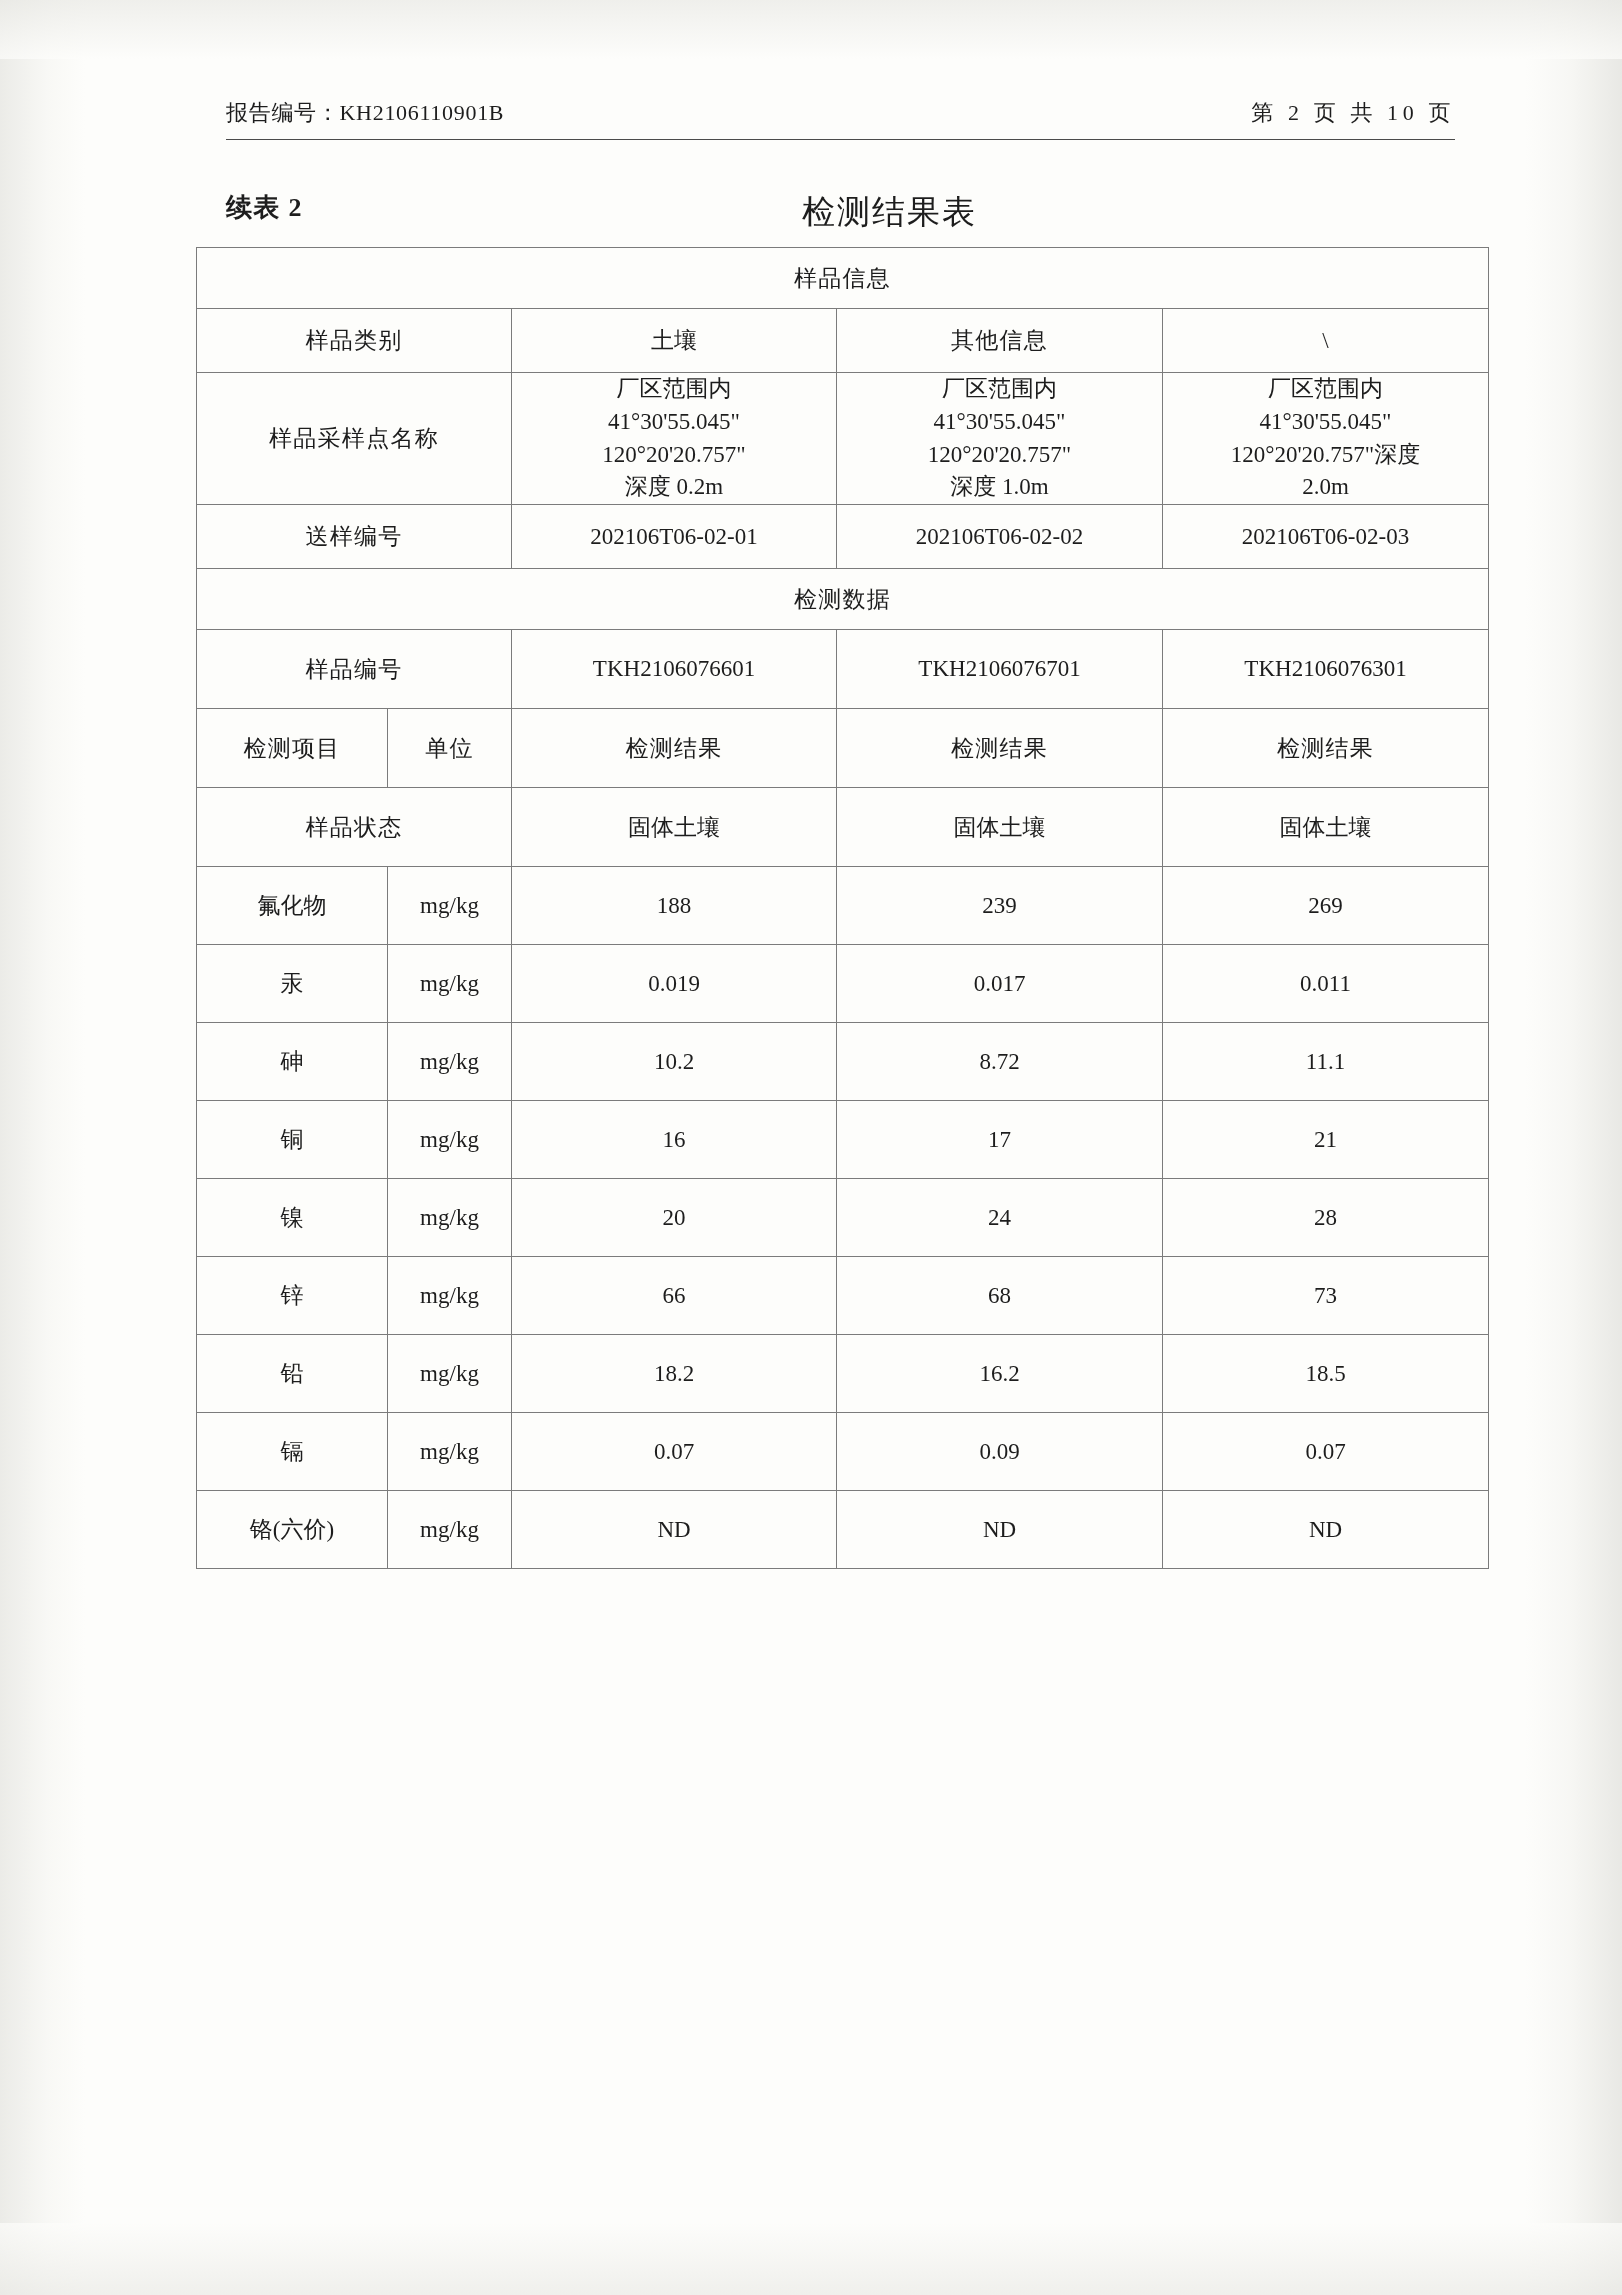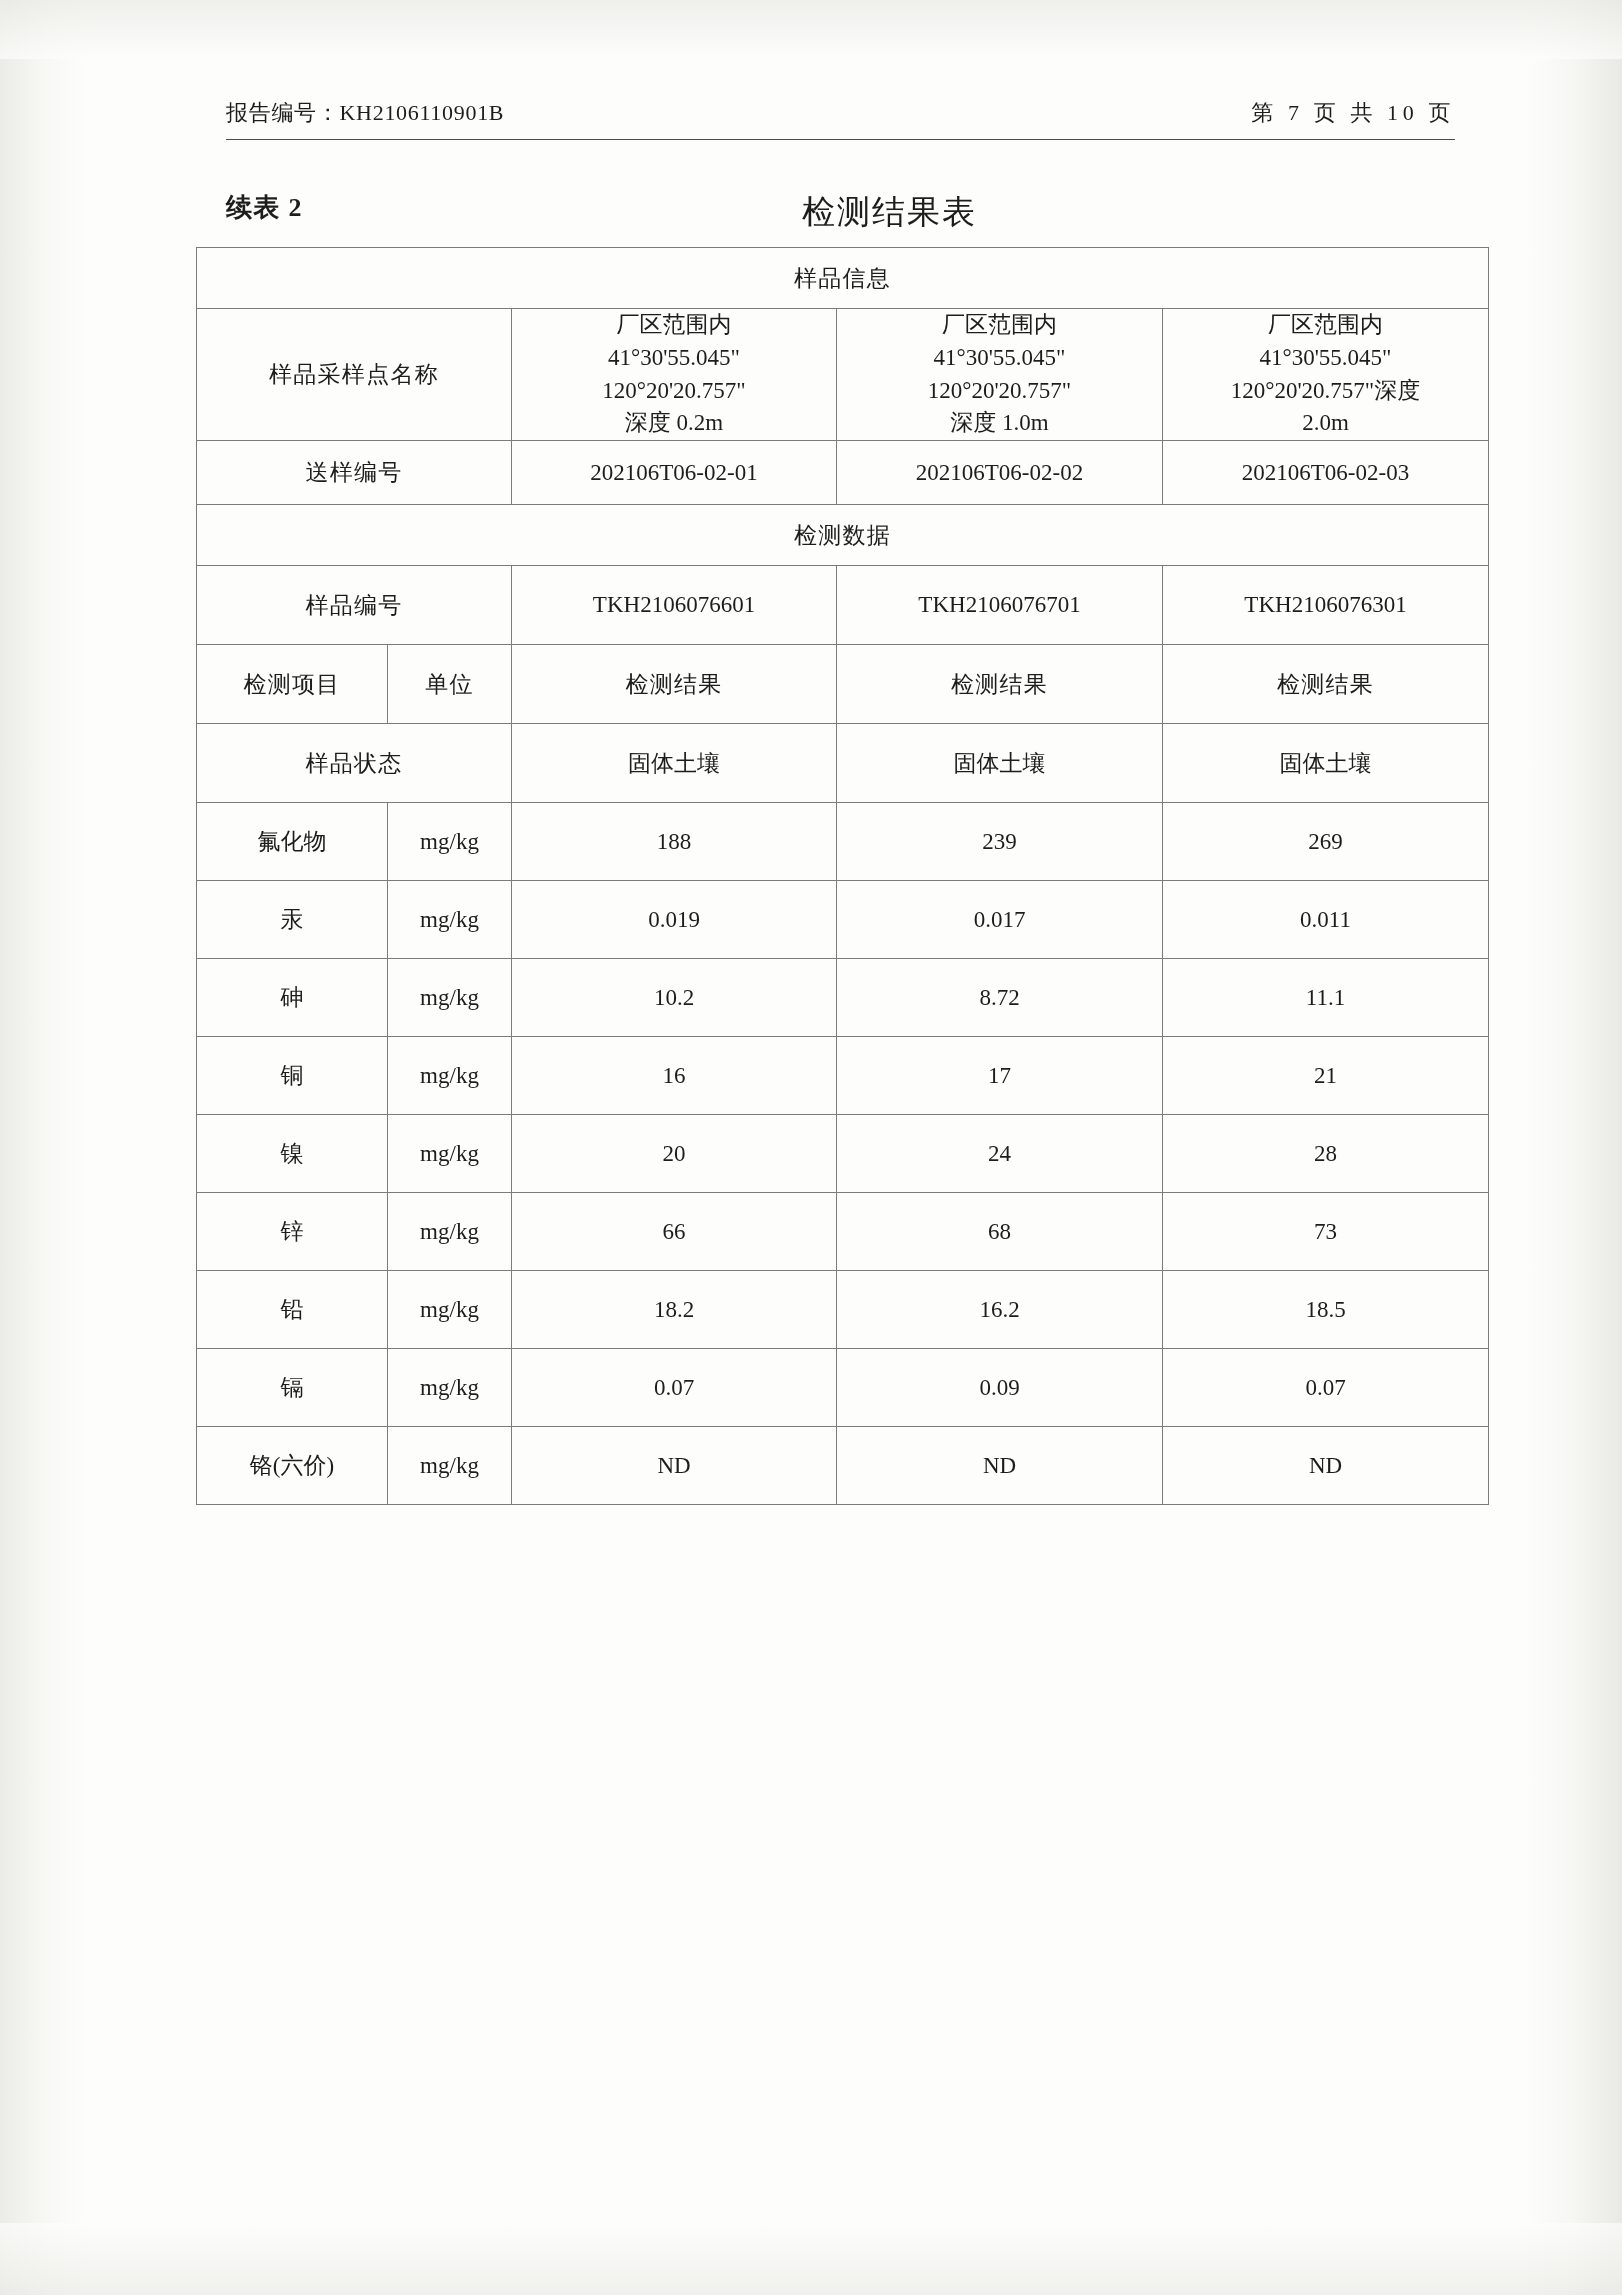--- a/index.html
+++ b/index.html
@@ -167,41 +167,47 @@
   <div class="scan-edge-top"></div>
   <div class="scan-edge-bottom"></div>
 </div>
 
 <div class="content">
 
   <div class="header">
     <div class="header-left">
       <span>报告编号：</span><span class="code">KH2106110901B</span>
     </div>
-    <div class="header-right">第 7 页 共 10 页</div>
+    <div class="header-right">第 2 页 共 10 页</div>
   </div>
 
   <div class="title-row">
     <div class="main-title">检测结果表</div>
     <div class="cont-label">续表 2</div>
   </div>
 
   <table class="report">
     <colgroup>
       <col class="col-a">
         <col class="col-b">
         <col class="col-c">
         <col class="col-d">
         <col class="col-e">
     </colgroup>
     <tbody>
       <tr>
         <td class="band" colspan="5">样品信息</td>
       </tr>
       <tr>
+        <td class="r-h label-cell" colspan="2">样品类别</td>
+        <td class="r-h">土壤</td>
+        <td class="r-h label-cell">其他信息</td>
+        <td class="r-h">\</td>
+      </tr>
+      <tr>
         <td class="r-point label-cell" colspan="2">样品采样点名称</td>
         <td class="r-point cell-multi">厂区范围内<br>41°30'55.045"<br>120°20'20.757"<br>深度 0.2m</td>
         <td class="r-point cell-multi">厂区范围内<br>41°30'55.045"<br>120°20'20.757"<br>深度 1.0m</td>
         <td class="r-point cell-multi">厂区范围内<br>41°30'55.045"<br>120°20'20.757"深度<br>2.0m</td>
       </tr>
       <tr>
         <td class="r-h label-cell" colspan="2">送样编号</td>
         <td class="r-h num">202106T06-02-01</td>
         <td class="r-h num">202106T06-02-02</td>
         <td class="r-h num">202106T06-02-03</td>

